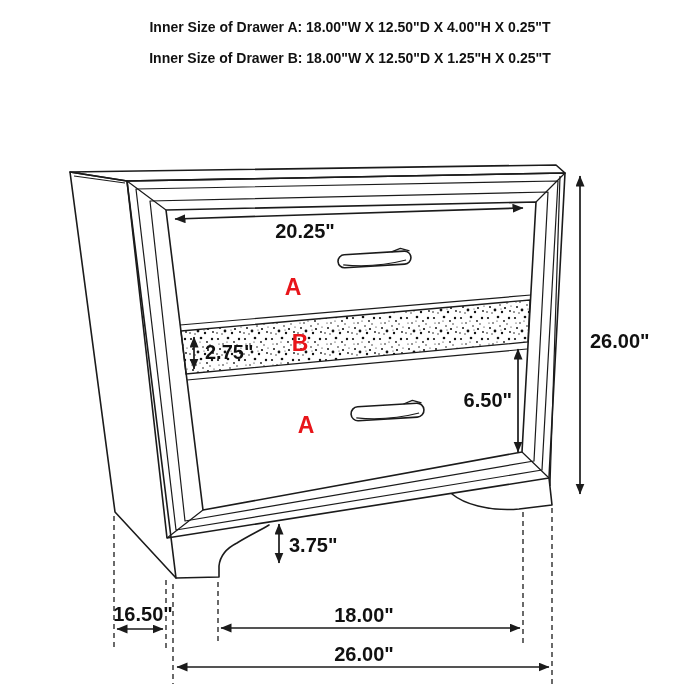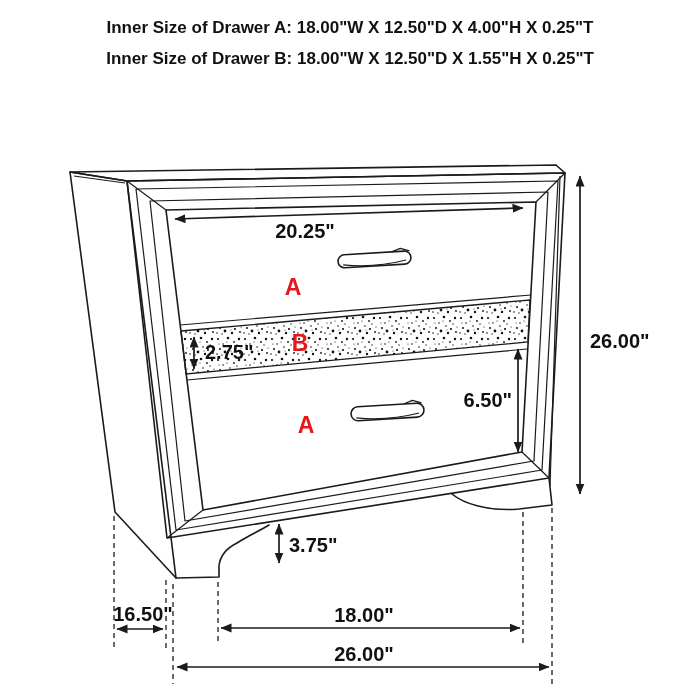--- a/index.html
+++ b/index.html
@@ -2,40 +2,40 @@
 <html><head>
 <meta charset="utf-8">
 <style>
   html,body{margin:0;padding:0;background:#fff;}
   .stage{
     position:relative;width:700px;height:700px;background:#ffffff;
     font-family:"Liberation Sans",sans-serif;overflow:hidden;
   }
   .title-block{
     position:absolute;top:12px;left:0;width:700px;text-align:center;
-    font-weight:bold;font-size:17px;line-height:31px;color:#111;
+    font-weight:bold;font-size:14px;line-height:31px;color:#111;
     white-space:nowrap;
   }
   svg text{font-family:"Liberation Sans",sans-serif;}
   .dim-text{font-weight:bold;font-size:20px;fill:#111;}
   .part-label{font-weight:bold;font-size:23px;}
   .ink{stroke:#1b1b1b;fill:none;stroke-width:1.6;stroke-linejoin:round;stroke-linecap:round;}
   .ink-thin{stroke:#1b1b1b;fill:none;stroke-width:1.2;stroke-linejoin:round;}
   .dimline{stroke:#1b1b1b;fill:none;stroke-width:1.7;}
   .dashline{stroke:#1b1b1b;fill:none;stroke-width:1.3;stroke-dasharray:5 4;}
   .whitefill{fill:#ffffff;}
 </style>
 </head>
 <body>
 
 <div class="stage">
 
   <div class="title-block">
     <div>Inner Size of Drawer A: 18.00"W X 12.50"D X 4.00"H X 0.25"T</div>
-    <div>Inner Size of Drawer B: 18.00"W X 12.50"D X 1.55"H X 0.25"T</div>
+    <div>Inner Size of Drawer B: 18.00"W X 12.50"D X 1.25"H X 0.25"T</div>
   </div>
 
   <svg width="700" height="700" viewBox="0 0 700 700">
     <defs>
       <marker id="ah" markerWidth="12" markerHeight="10" refX="10.5" refY="4.5" orient="auto-start-reverse" markerUnits="userSpaceOnUse">
         <path d="M0,0 L11,4.5 L0,9 Z" fill="#1b1b1b"></path>
       </marker>
       <pattern id="speckle" width="27" height="21" patternUnits="userSpaceOnUse">
         <circle cx="2" cy="3" r="1.1" fill="#111"></circle>
         <circle cx="7" cy="8" r="0.8" fill="#111"></circle>

